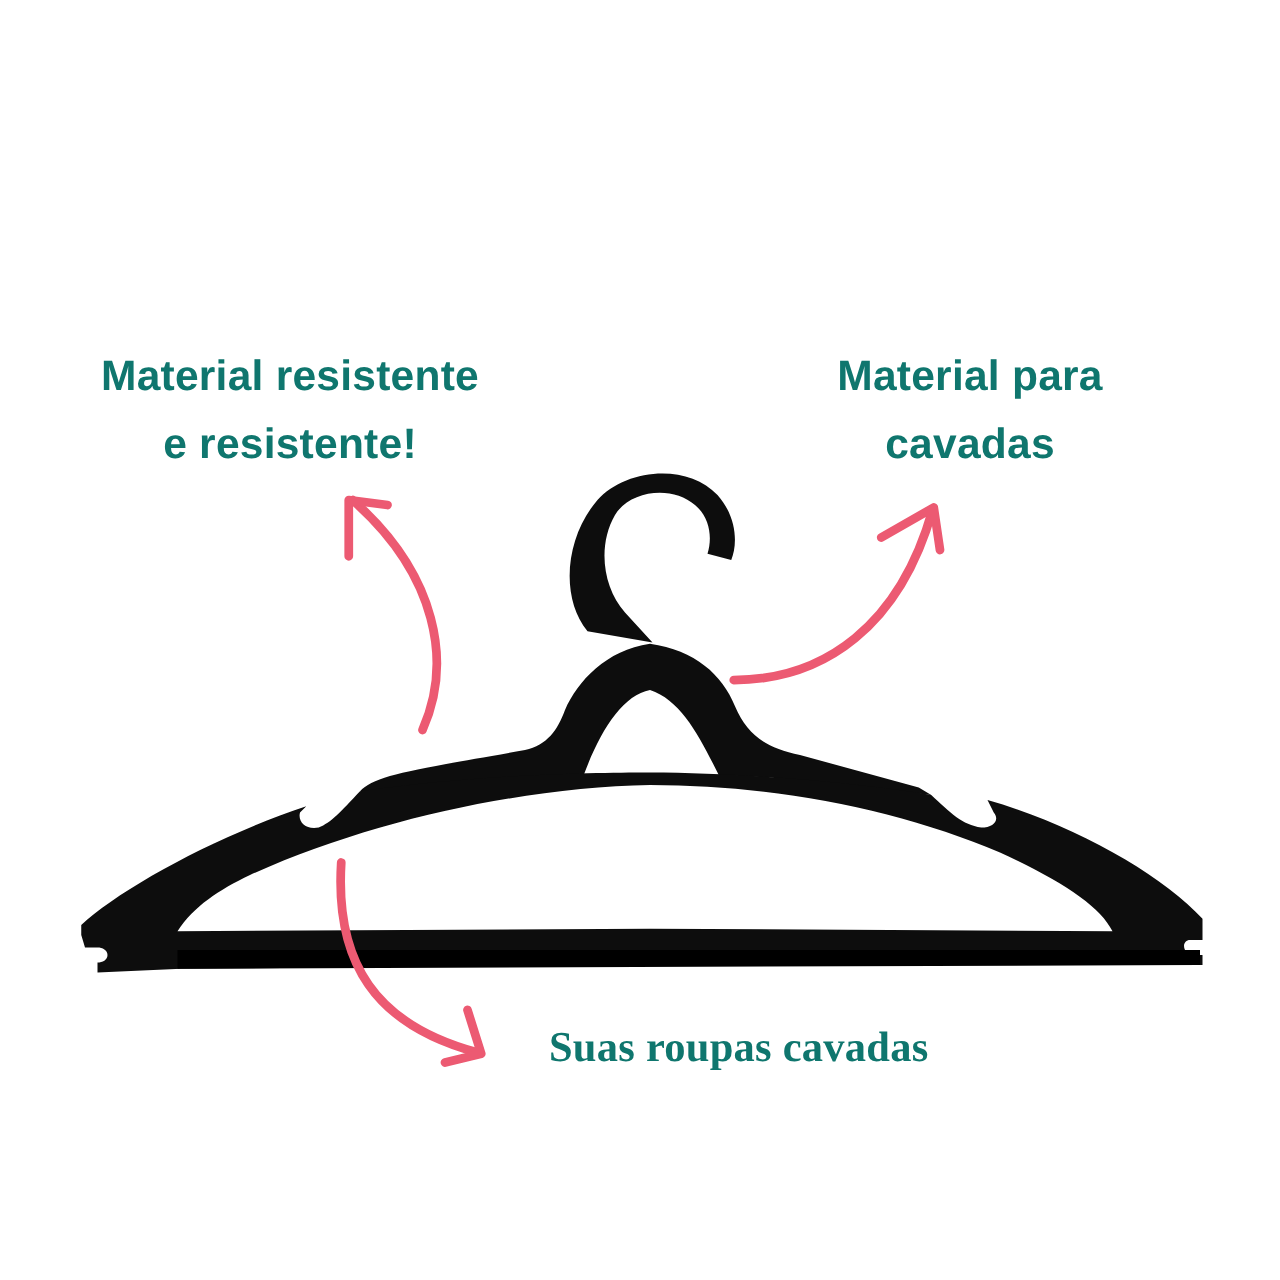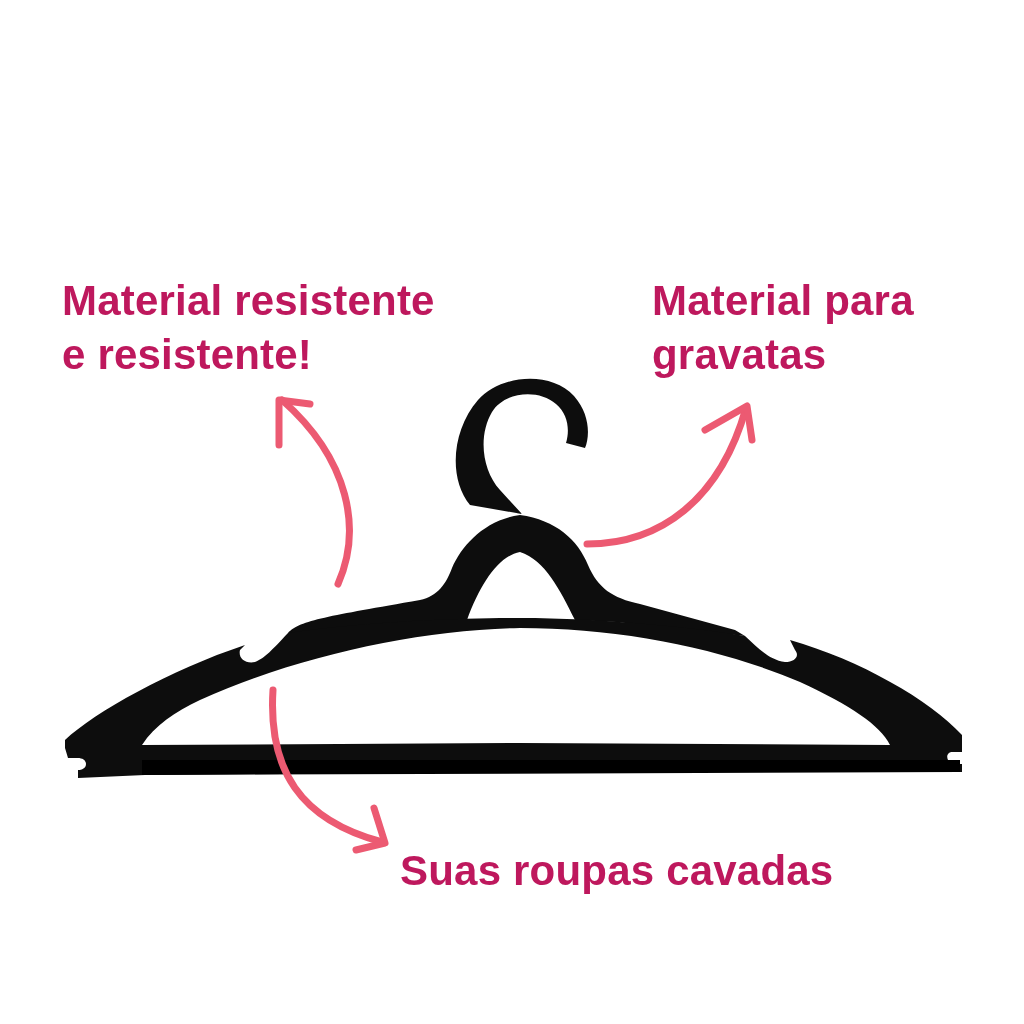--- a/index.html
+++ b/index.html
@@ -15,31 +15,32 @@
       font-family: "Liberation Sans", "DejaVu Sans", sans-serif;
     }
     .canvas {
       position: absolute;
       left: 0; top: 0;
       width: 1024px;
       height: 1024px;
     }
     .caption {
       position: absolute;
+      text-align: center;
       font-weight: 700;
-      font-size: 42px;
+      font-size: 34px;
       line-height: 54px;
-      color: #be185d;
+      color: #0f766e;
       white-space: nowrap;
       letter-spacing: 0.2px;
     }
     .caption span { display: block; }
     #cap-left  { left: 62px;  top: 274px; width: 340px; }
     #cap-right { left: 652px; top: 274px; width: 248px; }
-    #cap-bottom{ left: 400px; top: 844px; width: 382px; }
+    #cap-bottom{ left: 400px; top: 812px; width: 382px; font-family: Liberation Serif, serif; }
   </style>
 </head>
 <body>
 
 <div class="canvas">
 
   <svg width="1024" height="1024" viewBox="0 0 1024 1024" xmlns="http://www.w3.org/2000/svg">
 
     <g fill="#0d0d0d" stroke="none">
 
@@ -125,19 +126,19 @@
   </svg>
 
   
   <div id="cap-left" class="caption">
     <span>Material resistente</span>
     <span>e resistente!</span>
   </div>
 
   <div id="cap-right" class="caption">
     <span>Material para</span>
-    <span>gravatas</span>
+    <span>cavadas</span>
   </div>
 
   <div id="cap-bottom" class="caption">
     <span>Suas roupas cavadas</span>
   </div>
 </div>
 
 </body></html>

